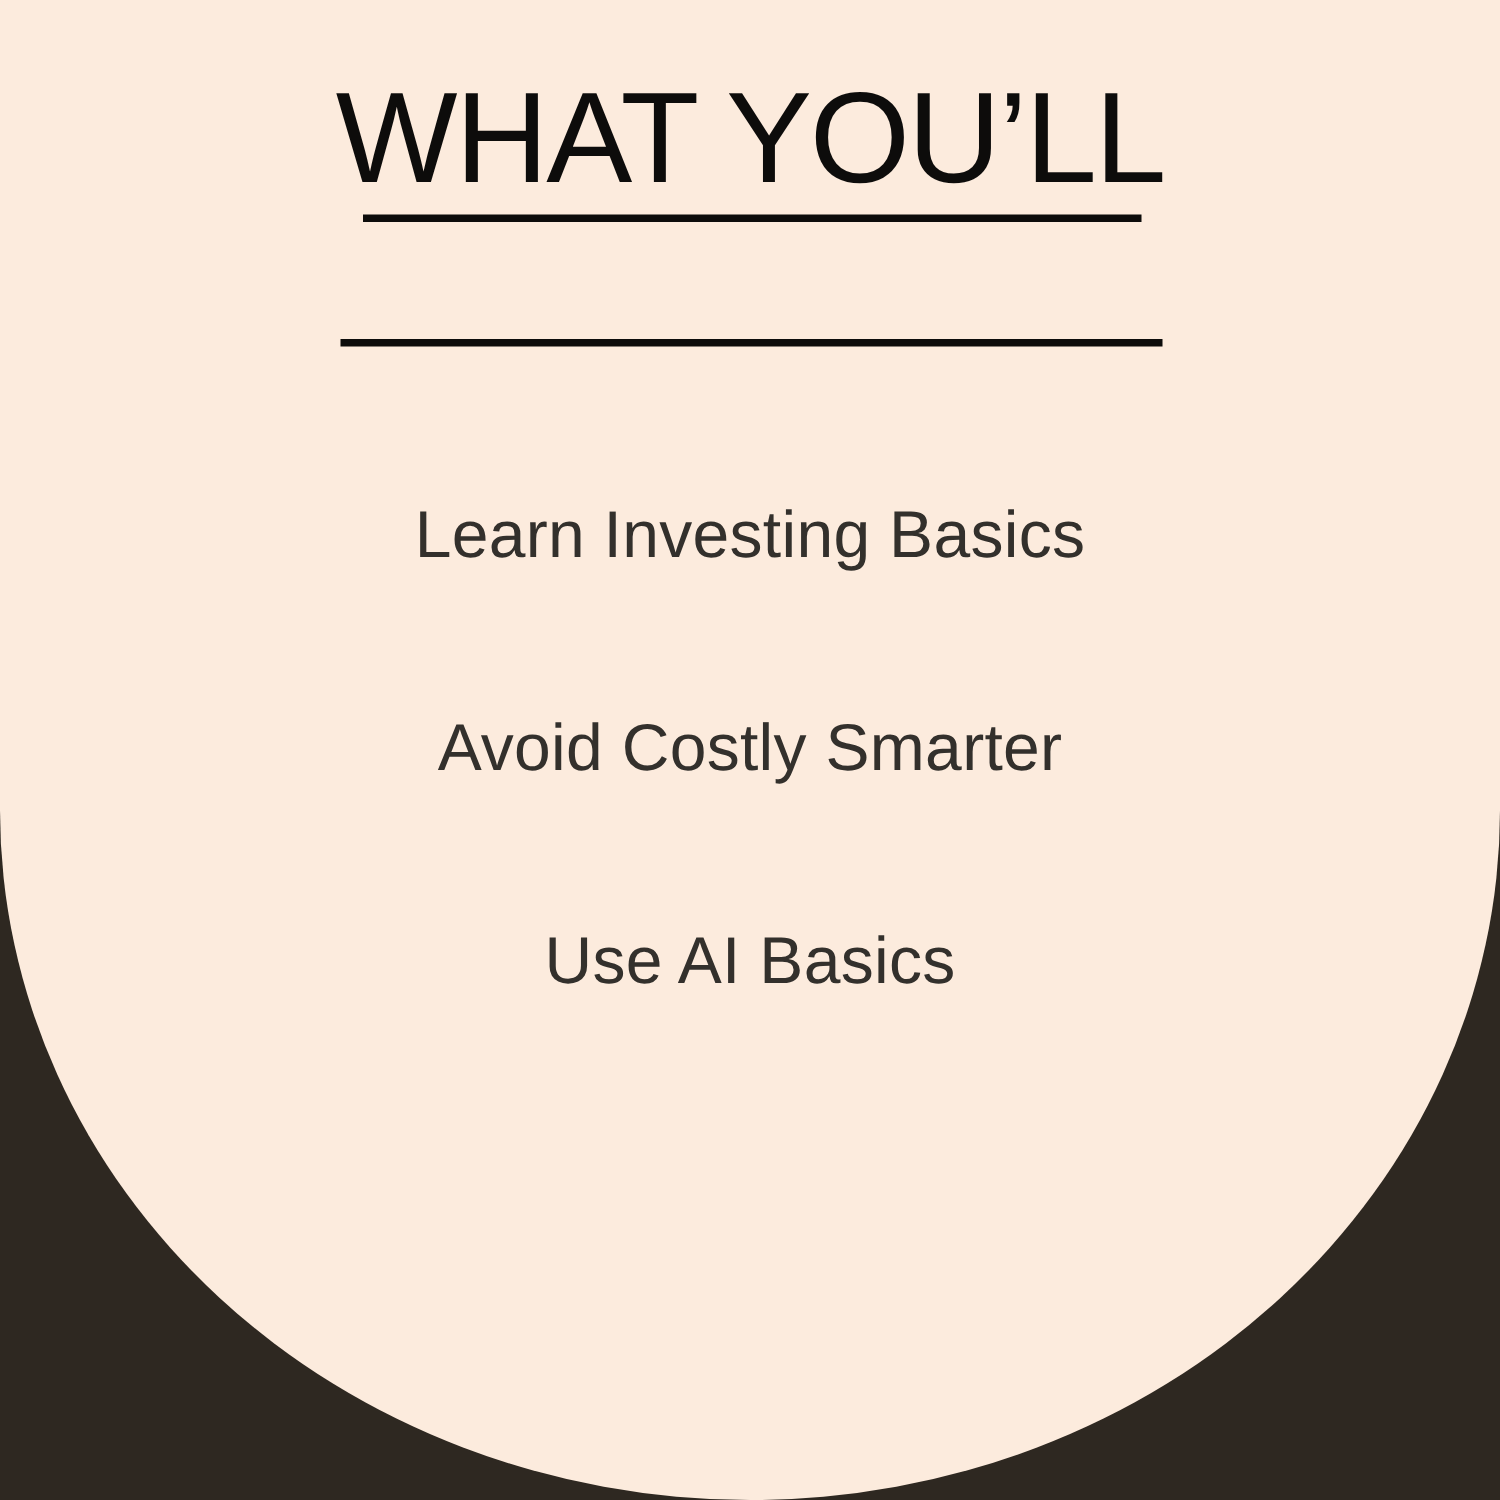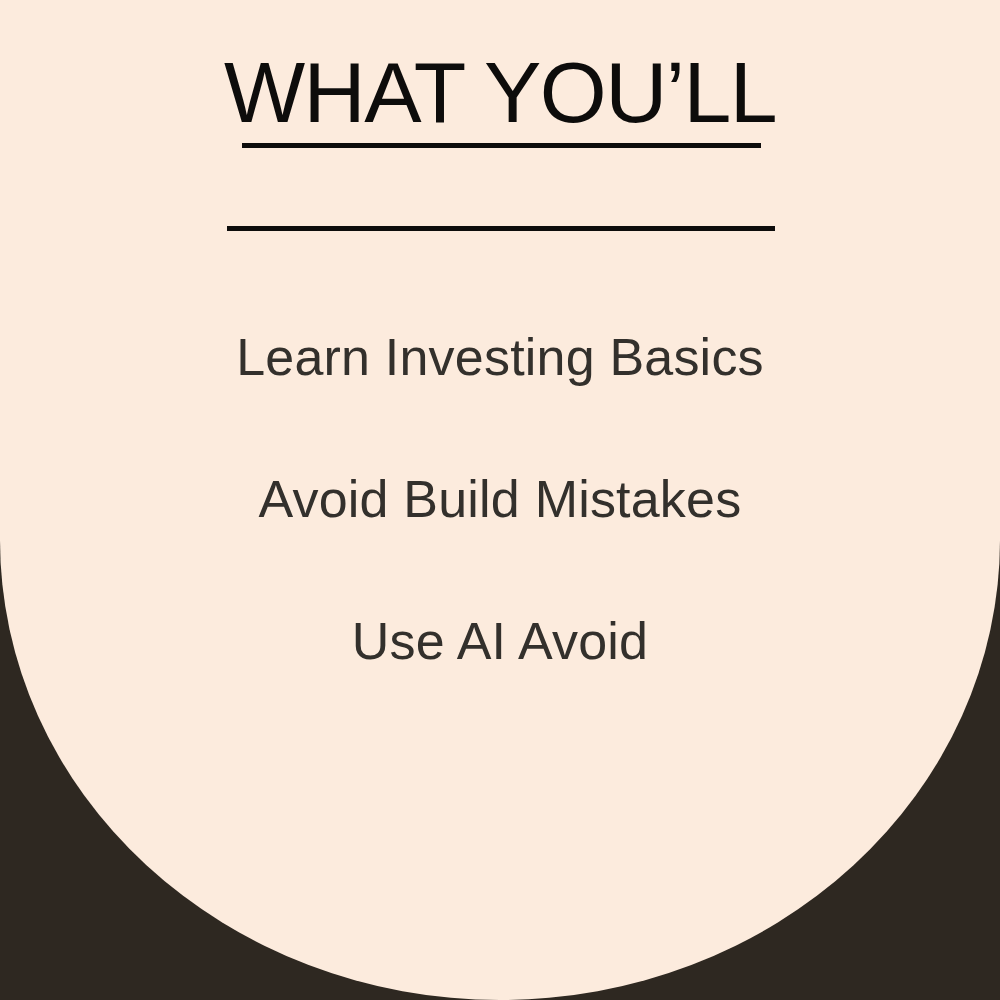--- a/index.html
+++ b/index.html
@@ -75,21 +75,21 @@
     position: absolute;
     left: 0;
     top: 286px;
     width: 1000px;
   }
   .benefit-item {
     width: 1000px;
     text-align: center;
     color: #33302c;
     font-family: "Liberation Sans", sans-serif;
-    font-size: 52px;
+    font-size: 44px;
     line-height: 142px;
     font-weight: 400;
     letter-spacing: 0.2px;
     white-space: nowrap;
   }
 </style>
 </head>
 <body>
 
 <div id="poster">
@@ -100,18 +100,18 @@
 
     <div class="heading">
       <span class="heading-line">WHAT YOU’LL</span>
     </div>
 
     <div class="rule-1"></div>
     <div class="rule-2"></div>
 
     <div class="benefits">
       <div class="benefit-item">Learn Investing Basics</div>
-      <div class="benefit-item">Avoid Build Mistakes</div>
-      <div class="benefit-item">Use AI Avoid</div>
+      <div class="benefit-item">Avoid Costly Smarter</div>
+      <div class="benefit-item">Use AI Basics</div>
     </div>
 
   </div>
 </div>
 
 </body></html>

